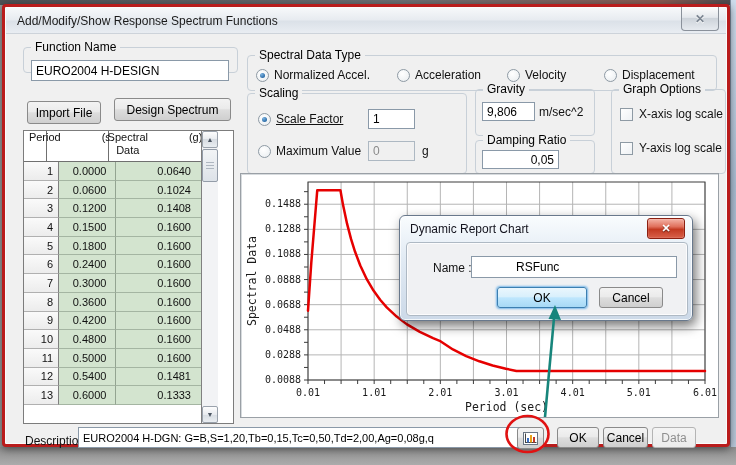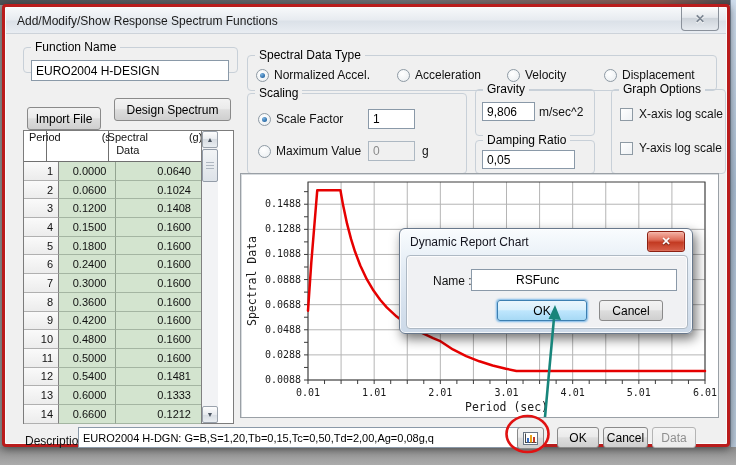--- a/index.html
+++ b/index.html
@@ -30,21 +30,21 @@
   .fn-input { position:absolute; left:7px; top:12px; width:198px; height:21px; }
 
   .textfield { border:1px solid #8a99a8; background:#fff; font-family:"Liberation Sans",sans-serif; font-size:12px; padding:0 4px; color:#000; }
   .textfield.disabled { background:#f0f0f0; color:#8a8a8a; border-color:#adb8c2; }
 
   .btn { position:absolute; border:1px solid #8a8a8a; border-radius:3px; font-size:12px; color:#000;
     background:linear-gradient(180deg,#f3f3f3,#ebebeb 45%,#dddddd 52%,#cfcfcf);
     display:flex; align-items:center; justify-content:center; cursor:default; }
   .btn.disabled { color:#8f8f8f; background:linear-gradient(180deg,#f4f4f4,#ececec); border-color:#b4b4b4; }
 
-  .btn-import { left:22px; top:100px; width:74px; height:23px; }
+  .btn-import { left:22px; top:94px; width:74px; height:23px; }
   .btn-design { left:109px; top:91px; width:117px; height:23px; }
 
   
   .sheet { position:absolute; left:18px; top:123px; width:211px; height:294px; border:1px solid #7c7c7c; background:#fff; display:flex; }
   .sheet-cols { width:177px; }
   .thead { display:flex; height:31px; border-bottom:1px solid #707070; background:#fff; }
   .th { font-size:11px; line-height:1.2; text-align:center; display:flex; flex-direction:row; justify-content:center; border-right:1px solid #707070; background:#fff;gap:41px; }
   .th.c0 { width:38px; border-right:1px solid #707070; }
   .th.c1 { width:62px; }
   .th.c2 { width:92px; border-right:none; }
@@ -91,21 +91,21 @@
   .desc-input { position:absolute; left:73px; top:420px; width:442px; height:21px; font-size:11px; }
   .chart-btn { left:512px; top:420px; width:27px; height:22px; }
   .ok-btn { left:552px; top:420px; width:42px; height:21px; }
   .cancel-btn { left:598px; top:420px; width:45px; height:21px; }
   .apply-btn { left:647px; top:420px; width:44px; height:21px; }
 
   
   .popup { position:absolute; left:394px; top:208px; width:294px; height:106px; border:1px solid #6170822;
     border:1px solid #68788c; border-radius:6px;
     background:linear-gradient(180deg,#f9fcfe,#e2ebf4 40%,#ccd9e8);
-    box-shadow:3px 5px 12px rgba(0,0,0,.55), inset 0 0 0 1px rgba(255,255,255,.75); z-index:30;margin-top:13px; }
+    box-shadow:3px 5px 12px rgba(0,0,0,.55), inset 0 0 0 1px rgba(255,255,255,.75); z-index:30; }
   .popup-title { position:absolute; left:10px; top:6px; font-size:12px; color:#14141e; }
   .popup-close { position:absolute; top:2px; right:7px; width:38px; height:21px; border:1px solid #8c2012; border-radius:3px;
     background:linear-gradient(180deg,#f4b3a6,#e0705c 40%,#c33a22 55%,#d8604a);
     color:#fff; font-size:11px; font-weight:bold; display:flex; align-items:center; justify-content:center;
     text-shadow:0 1px 1px rgba(0,0,0,.5); box-shadow:inset 0 0 1px #fff; }
   .popup-inner { position:absolute; left:6px; top:26px; width:282px; height:74px; background:#f0f1f3;
     border:1px solid #aeb9c4; border-radius:4px; box-shadow:inset 0 0 0 1px rgba(255,255,255,.8); }
   .popup-name-label { position:absolute; left:26px; top:18px; font-size:12px; }
   .popup-name-input { position:absolute; left:64px; top:13px; width:206px; height:22px;padding-left:44px; }
   .popup-ok { left:90px; top:44px; width:90px; height:21px; border:1px solid #3c7fb1;
@@ -212,25 +212,20 @@
           <div class="trow">
             <div class="tc tnum">12</div>
             <div class="tc tper">0.5400</div>
             <div class="tc tval">0.1481</div>
           </div>
           <div class="trow">
             <div class="tc tnum">13</div>
             <div class="tc tper">0.6000</div>
             <div class="tc tval">0.1333</div>
           </div>
-          <div class="trow">
-            <div class="tc tnum">14</div>
-            <div class="tc tper">0.6600</div>
-            <div class="tc tval">0.1212</div>
-          </div>
         </div>
     </div>
     <div class="vscroll">
       <div class="sbtn sb-up">▲</div>
       <div class="sthumb"></div>
       <div class="sbtn sb-down">▼</div>
     </div>
   </div>
 
   <div class="group sdt-group">
@@ -248,42 +243,42 @@
       <span>Velocity</span>
     </div>
     <div class="radio-item" style="left:356px;top:12px;">
       <span class="radio"></span>
       <span>Displacement</span>
     </div>
   </div>
 
   <div class="group scaling-group">
     <span class="glabel">Scaling</span>
-    <div class="radio-item" style="left:10px;top:18px;">
+    <div class="radio-item" style="left:10px;top:18px;text-decoration:underline;">
       <span class="radio on"></span>
       <span>Scale Factor</span>
     </div>
     <input class="textfield mini-input" style="left: 120px; top: 15px; width: 47px;" value="1">
     <div class="radio-item" style="left:10px;top:50px;">
       <span class="radio"></span>
       <span>Maximum Value</span>
     </div>
     <input class="textfield disabled mini-input" style="left: 120px; top: 47px; width: 47px;" value="0">
     <span style="position:absolute;left:174px;top:50px;">g</span>
   </div>
 
   <div class="group gravity-group">
     <span class="glabel">Gravity</span>
     <input class="textfield mini-input" style="left: 6px; top: 12px; width: 53px; height: 19px;" value="9,806">
     <span style="position:absolute;left:63px;top:15px;">m/sec^2</span>
   </div>
 
   <div class="group damping-group">
     <span class="glabel">Damping Ratio</span>
-    <input class="textfield mini-input" style="left: 6px; top: 9px; width: 93px; height: 19px;" value="0,05">
+    <input class="textfield mini-input" style="left: 6px; top: 9px; width: 77px; height: 19px; text-align: right;" value="0,05">
   </div>
 
   <div class="group graph-group">
     <span class="glabel">Graph Options</span>
     <div class="check-item" style="left:8px;top:17px;">
       <span class="checkbox"></span>
       <span>X-axis log scale</span>
     </div>
     <div class="check-item" style="left:8px;top:51px;">
       <span class="checkbox"></span>

